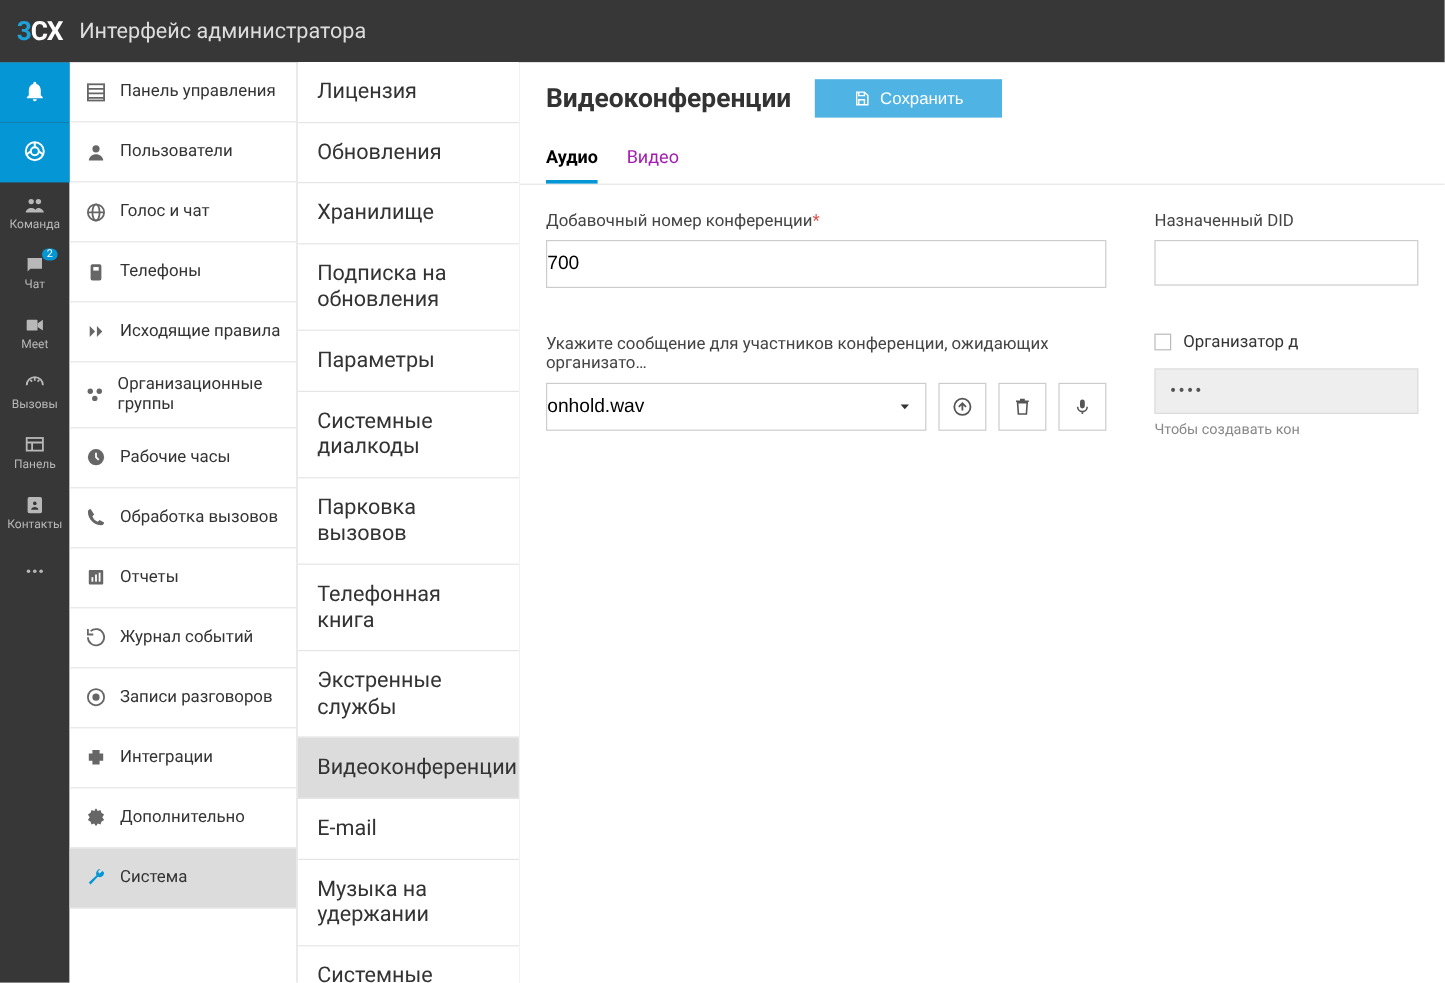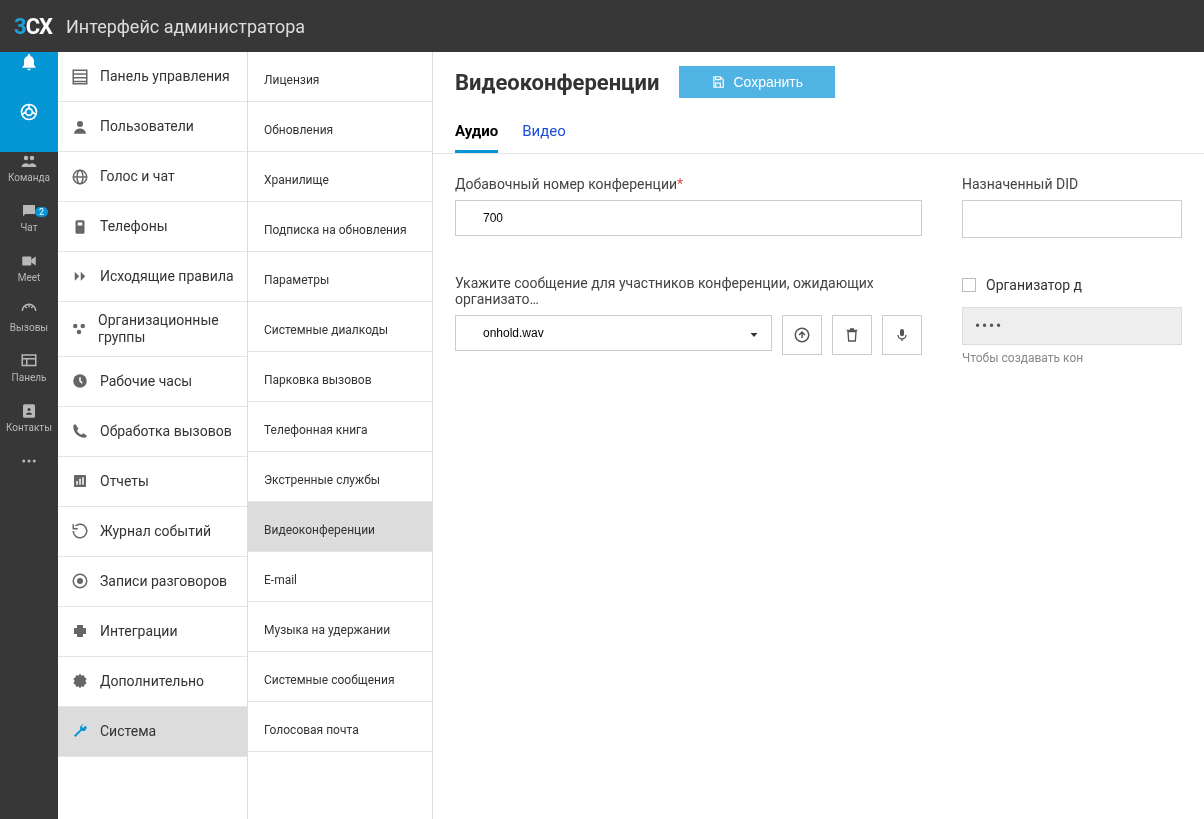--- a/index.html
+++ b/index.html
@@ -4,48 +4,48 @@
 <style>
 * { box-sizing: border-box; margin: 0; padding: 0; }
 body { font-family: -apple-system, BlinkMacSystemFont, "Segoe UI", Roboto, sans-serif; font-size: 14px; color: #333; overflow: hidden; }
 .topbar { background: #373737; height: 52px; display: flex; align-items: center; padding: 0 14px; color: #fff; }
 .logo { font-size: 22px; font-weight: bold; letter-spacing: -1px; }
 .logo-3 { color: #1fa0d6; }
 .logo-cx { color: #fff; }
 .app-title { font-size: 18px; margin-left: 14px; color: #ddd; }
 .layout { display: flex; height: calc(100vh - 52px); }
 .rail { width: 58px; background: #373737; color: #b8b8b8; display: flex; flex-direction: column; align-items: center; font-size: 11px; }
-.rail-item { width: 58px; height: 50px; display: flex; flex-direction: column; align-items: center; justify-content: flex-start; cursor: pointer; position: relative; }
+.rail-item { width: 58px; height: 50px; display: flex; flex-direction: column; align-items: center; justify-content: center; cursor: pointer; position: relative; }
 .rail-item.first { background: #0596d5; color: #fff; height: 50px; }
 .rail-item.second { background: #0596d5; color: #fff; height: 50px; }
 .rail-icon { font-size: 18px; margin-bottom: 2px; }
 .rail-label { font-size: 10px; }
 .rail-badge { position: absolute; top: 5px; right: 10px; background: #0596d5; color: #fff; font-size: 9px; border-radius: 8px; padding: 0 4px; }
 .nav1 { width: 190px; background: #fff; border-right: 1px solid #ddd; overflow-y: auto; }
 .nav1-item { display: flex; align-items: center; padding: 10px 12px; border-bottom: 1px solid #e5e5e5; cursor: pointer; min-height: 50px; }
 .nav1-item.active { background: #dcdcdc; }
 .nav1-icon { width: 20px; height: 20px; margin-right: 10px; color: #666; display: flex; align-items: center; justify-content: center; }
 .nav1-label { font-size: 14px; line-height: 1.2; }
 .nav2 { width: 185px; background: #fff; border-right: 1px solid #ddd; overflow-y: auto; }
-.nav2-item { padding: 14px 16px; border-bottom: 1px solid #e5e5e5; cursor: pointer; min-height: 50px; display:flex; align-items:flex-end; font-size:12px; line-height:1.2; }
+.nav2-item { padding: 14px 16px; border-bottom: 1px solid #e5e5e5; cursor: pointer; min-height: 50px; display:flex; align-items:flex-end; font-size:18px; line-height:1.2; }
 .nav2-item.active { background: #dcdcdc; }
 .content { flex: 1; background: #fff; padding: 0; overflow-x: hidden; }
 .content-header { display: flex; align-items: center; padding: 14px 22px 12px; }
 .page-title { font-size: 22px; font-weight: bold; }
 .btn-save { margin-left: 20px; background: #4fb3e4; color: #fff; border: none; padding: 8px 32px; font-size: 14px; cursor: pointer; display: inline-flex; align-items: center; gap: 8px; }
 .tabs { display: flex; padding: 0 22px; border-bottom: 1px solid #e5e5e5; gap: 24px; margin-top:4px;text-align:right; }
-.tab { padding: 8px 0 10px; cursor: pointer; font-size: 15px; color: #1d4ed8; border-bottom: 3px solid transparent; font-weight:bold;}
+.tab { padding: 8px 0 10px; cursor: pointer; font-size: 15px; color: #a21caf; border-bottom: 3px solid transparent; font-weight:bold;}
 .tab.active { color: #000;  border-bottom-color: #0596d5; }
 .tab-panel { padding: 22px; display:flex; gap:40px; }
 .col-main { flex:1; min-width:0; }
 .col-side { width:220px; flex-shrink:0; }
 .field { margin-bottom: 39px; }
 .field-label { display: block; margin-bottom: 8px; font-size: 14px; color:#444; }
 .req { color: #d9534f; }
-.input { width: 100%; max-width: 590px; padding: 10px 27px; border: 1px solid #ccc; font-size: 12px; }
+.input { width: 100%; max-width: 590px; padding: 10px 0; border: 1px solid #ccc; font-size: 16px; }
 .select-row { display: flex; align-items: stretch; gap: 10px; max-width: 600px; }
 .select { flex: 1; position: relative; }
 .select .input { padding-right: 34px; }
 .select-caret { position: absolute; right: 12px; top: 50%; transform: translateY(-50%); pointer-events:none; }
 .iconbtn { width: 40px; height: 40px; border: 1px solid #ccc; background: #fff; display: inline-flex; align-items: center; justify-content: center; cursor: pointer; color:#555; }
 .checkbox-row { display: flex; align-items: center; gap: 10px; }
 .chk { width: 14px; height: 14px; background: #0596d5; display: inline-block; }
 .chk.empty { background:#fff; border:1px solid #bbb; }
 .side-input { width:100%; padding:10px 12px; border:1px solid #ccc; font-size:14px; }
 .pin-display { background:#eee; border:1px solid #ddd; padding:10px 12px; letter-spacing:2px; font-weight:bold; color:#555; }

